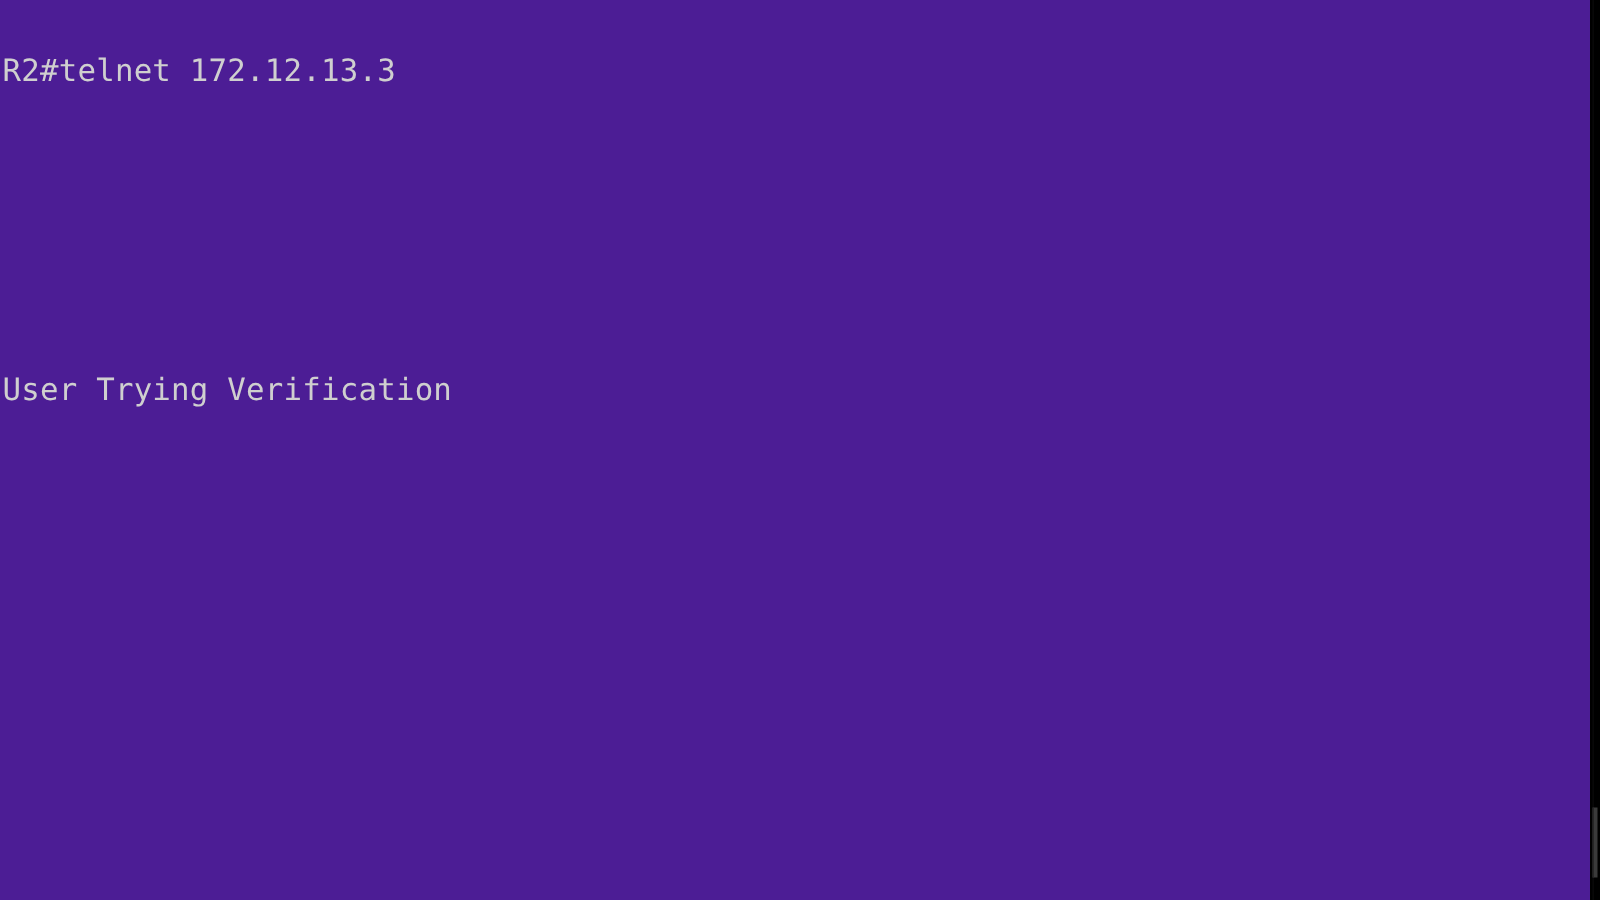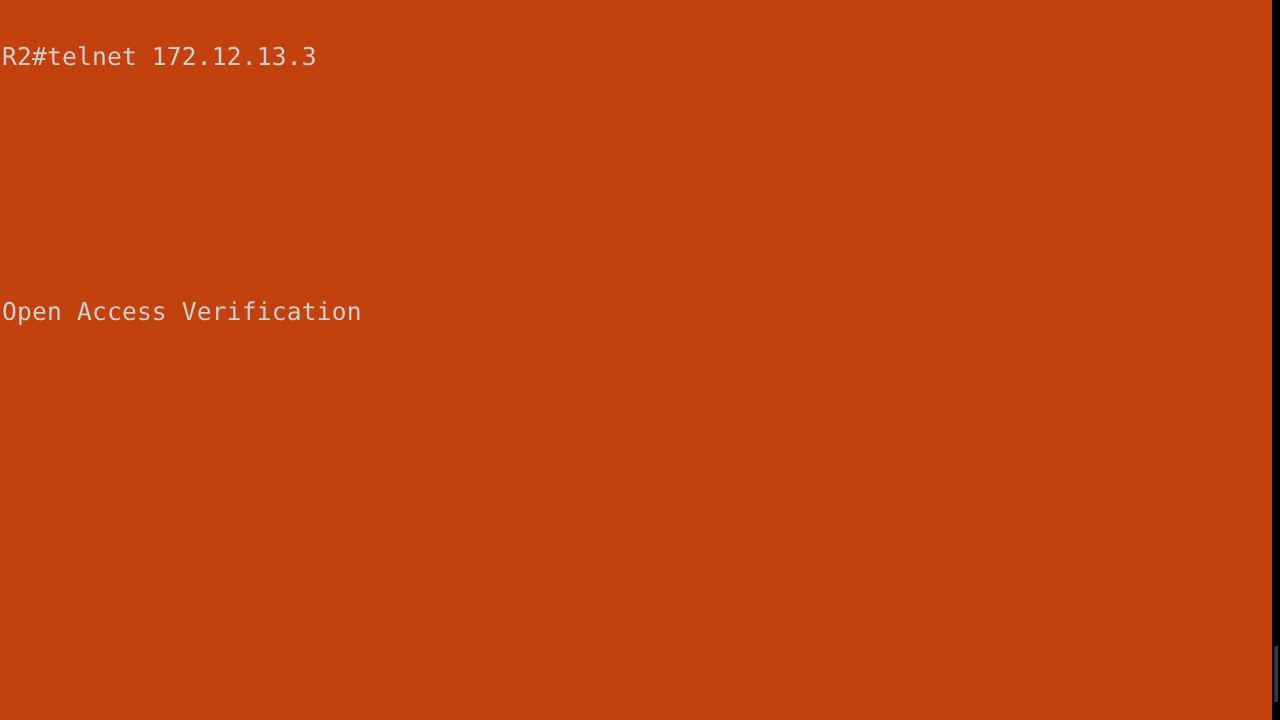--- a/index.html
+++ b/index.html
@@ -12,21 +12,21 @@
     width: 1280px;
     height: 720px;
     overflow: hidden;
     font-family: "DejaVu Sans Mono", "Liberation Mono", monospace;
   }
 
   #terminal {
     position: relative;
     width: 1280px;
     height: 720px;
-    background: #c2410c;
+    background: #4c1d95;
     overflow: hidden;
   }
 
   
   #screen {
     position: absolute;
     left: 2px;
     top: -14px;            
     width: 1278px;
     white-space: pre;
@@ -79,21 +79,21 @@
 </style>
 </head>
 <body>
 
 <div id="terminal">
 
   <div id="screen">
     <span class="line">R2#telnet 172.12.13.3</span>
     <span class="line blank"></span>
     <span class="line blank"></span>
-    <span class="line">Open Access Verification</span>
+    <span class="line">User Trying Verification</span>
     <span class="line blank"></span>
     
     
     
     
     
     
     
     
     

